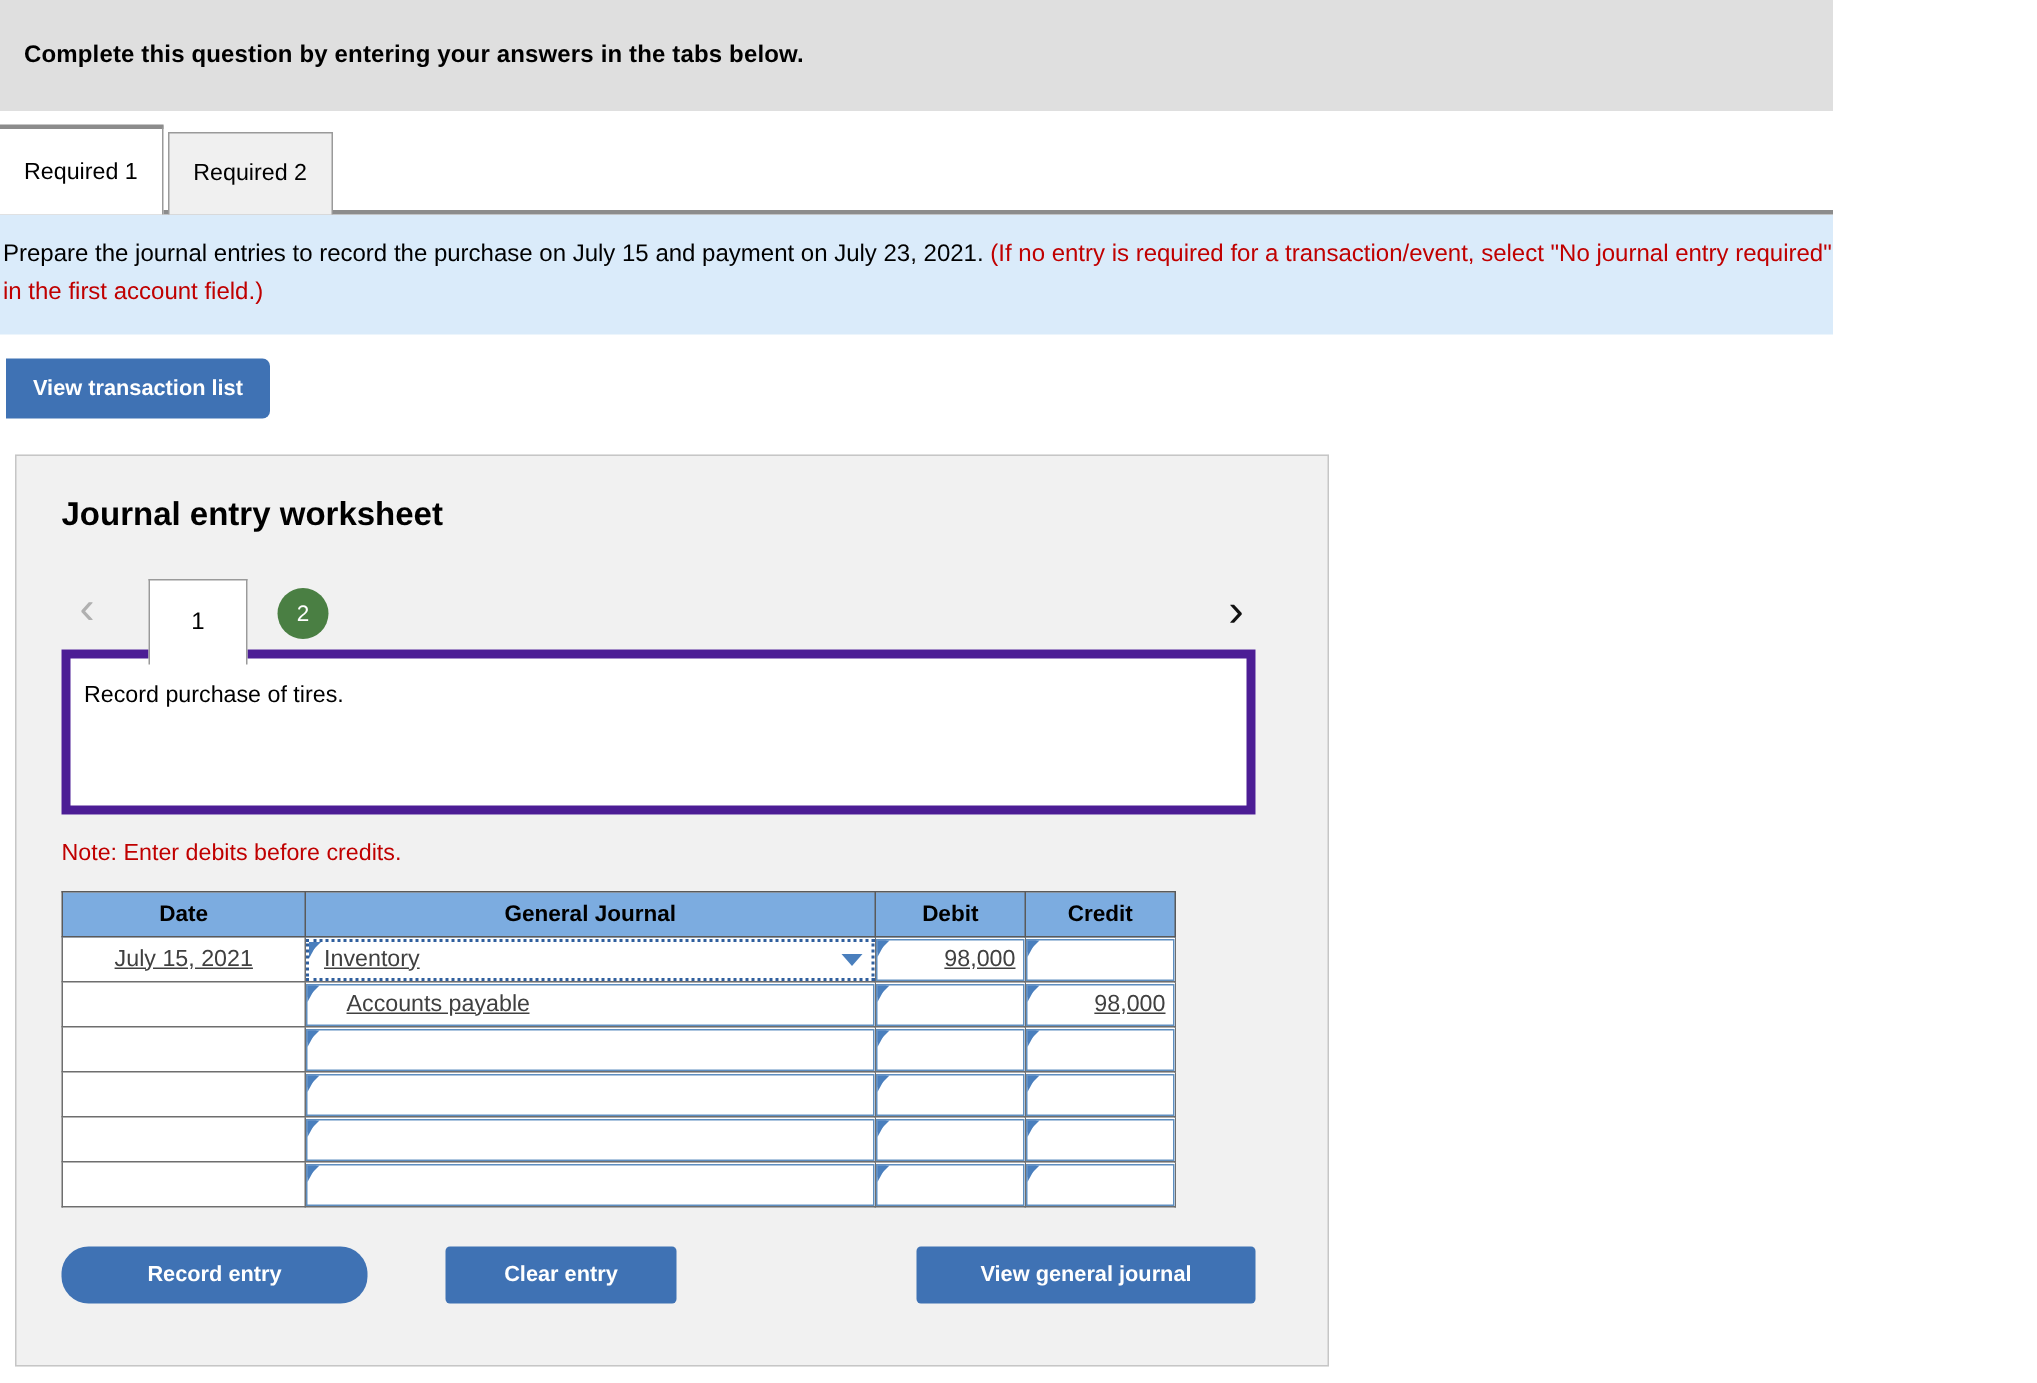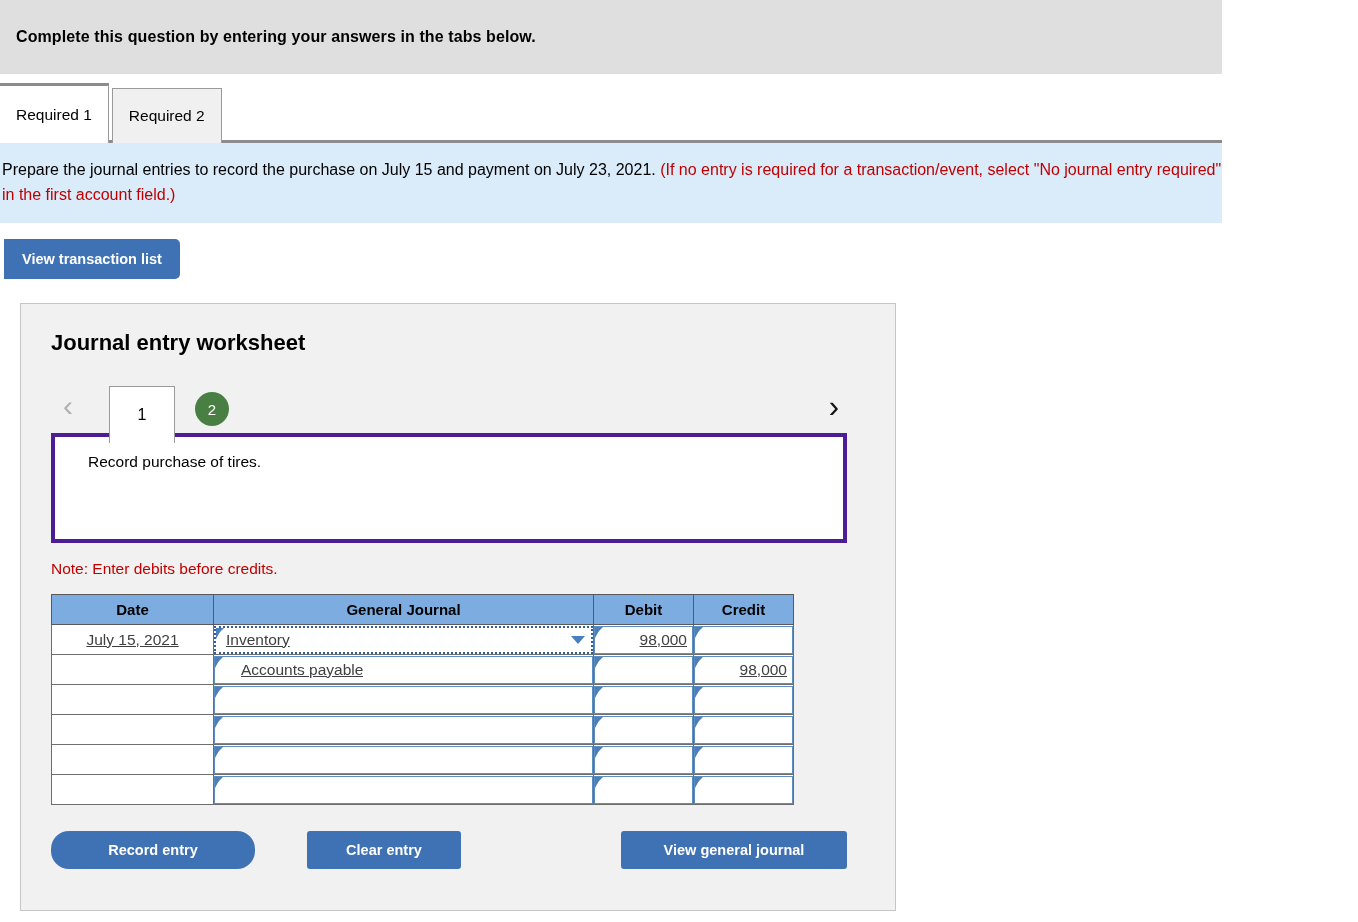--- a/index.html
+++ b/index.html
@@ -95,21 +95,21 @@
     font-weight: bold;
     border: none;
     border-radius: 0 5px 5px 0;
     cursor: pointer;
     margin-left: 4px;
   }
 
   
   .panel {
     margin-top: 24px;
-    margin-left: 20px;
+    margin-left: 10px;
     width: 876px;
     height: 608px;
     background: #f1f1f1;
     border: 1px solid #c6c6c6;
     padding: 26px 0 0 30px;
   }
   .panel-title {
     font-size: 22px;
     font-weight: bold;
     color: #000;
@@ -161,22 +161,22 @@
     margin-left: 20px;
     margin-top: 6px;
     cursor: pointer;
   }
 
   
   .desc-box {
     width: 796px;
     height: 110px;
     background: #ffffff;
-    border: 4px solid #4c1d95;
-    padding: 16px 0 0 33px;
+    border: 6px solid #4c1d95;
+    padding: 16px 0 0 9px;
     font-size: 15.5px;
     color: #000;
     margin-top: -1px;
   }
 
   .note {
     color: #c00000;
     font-size: 15.5px;
     margin: 17px 0 16px 0;
   }

